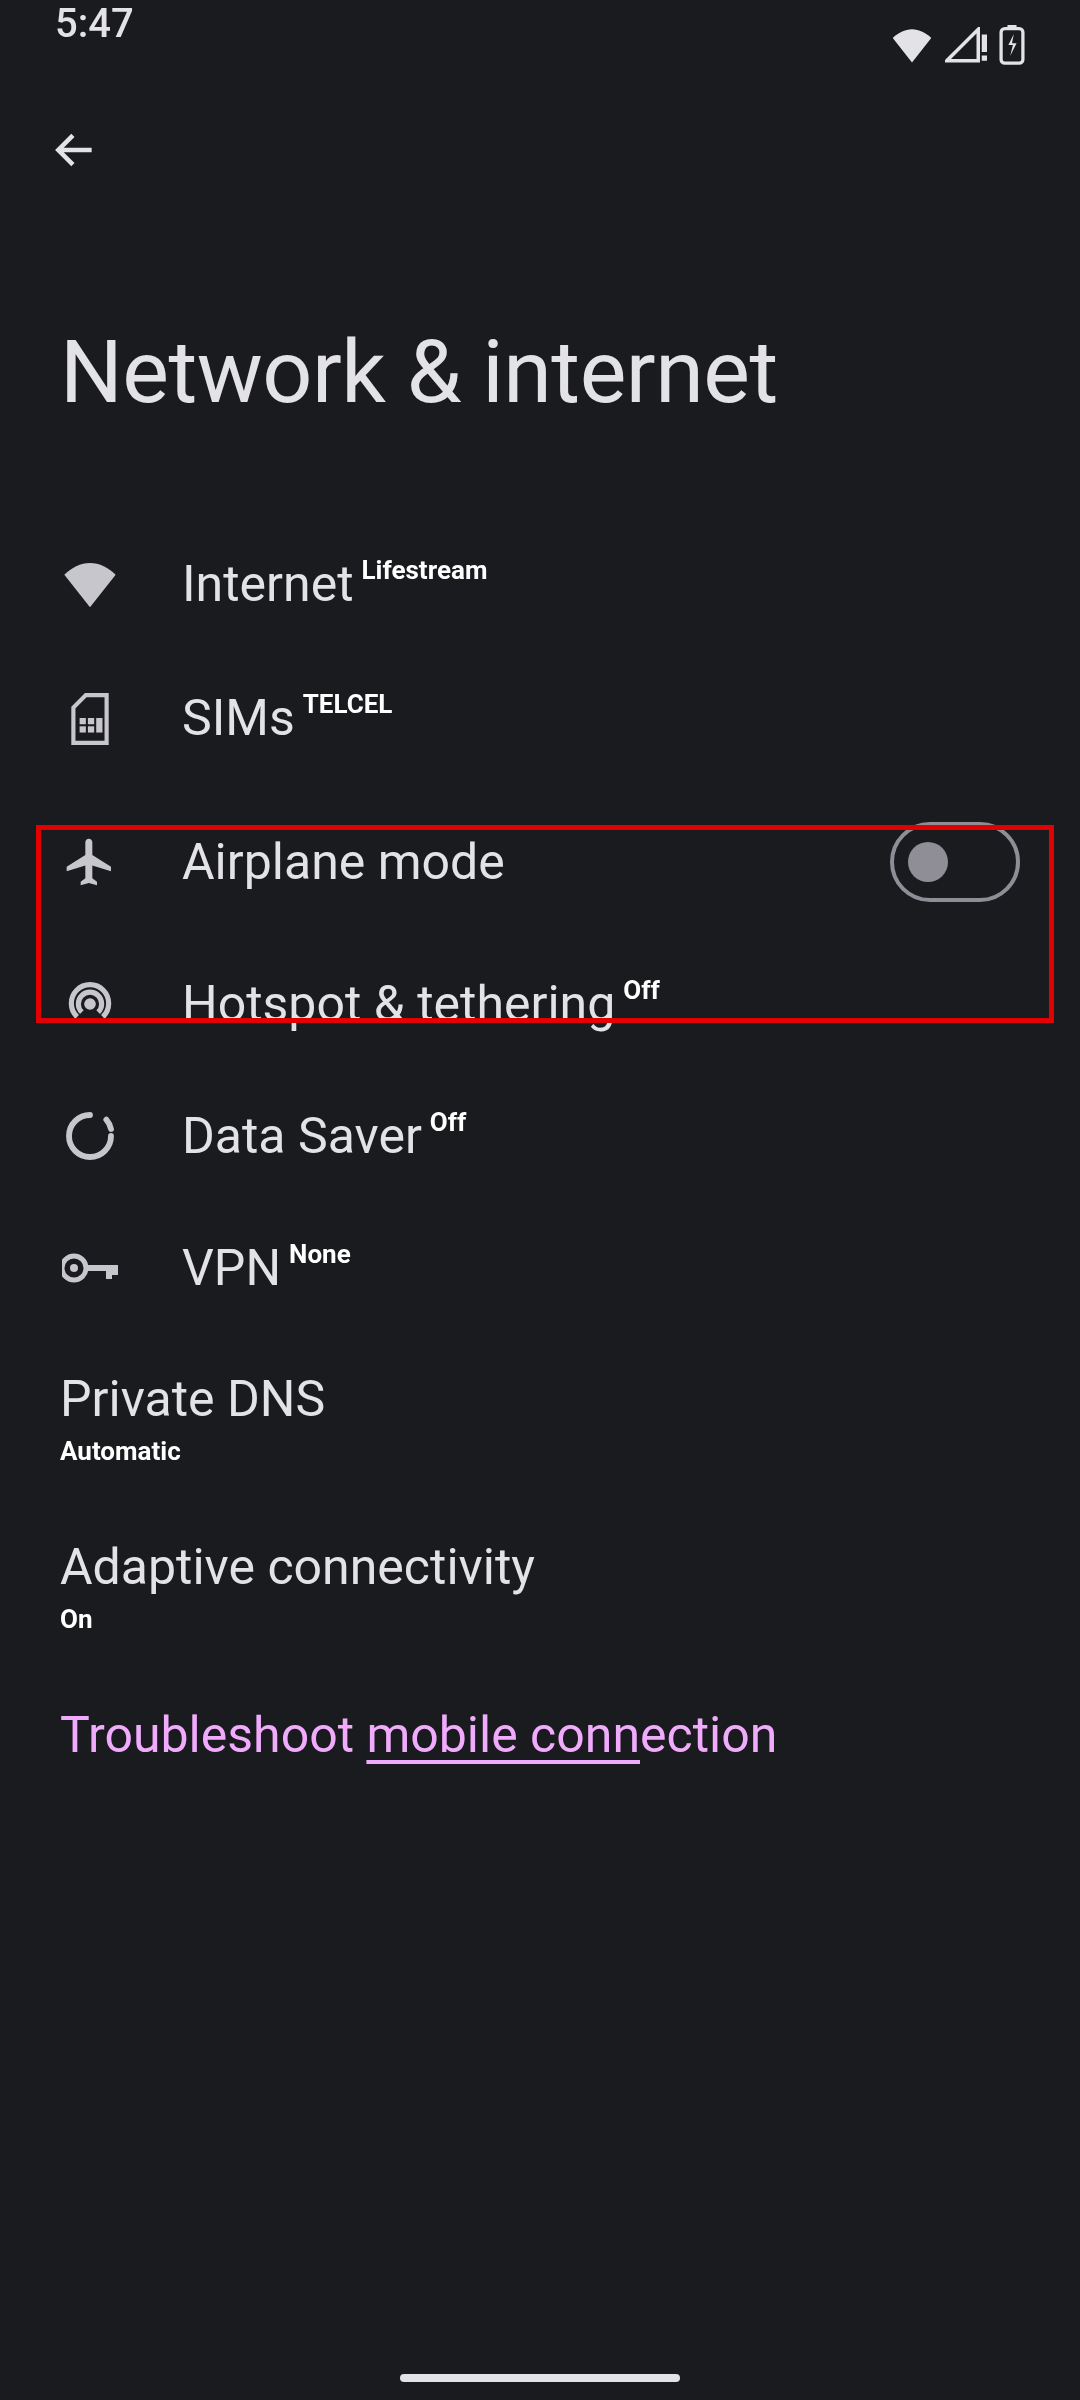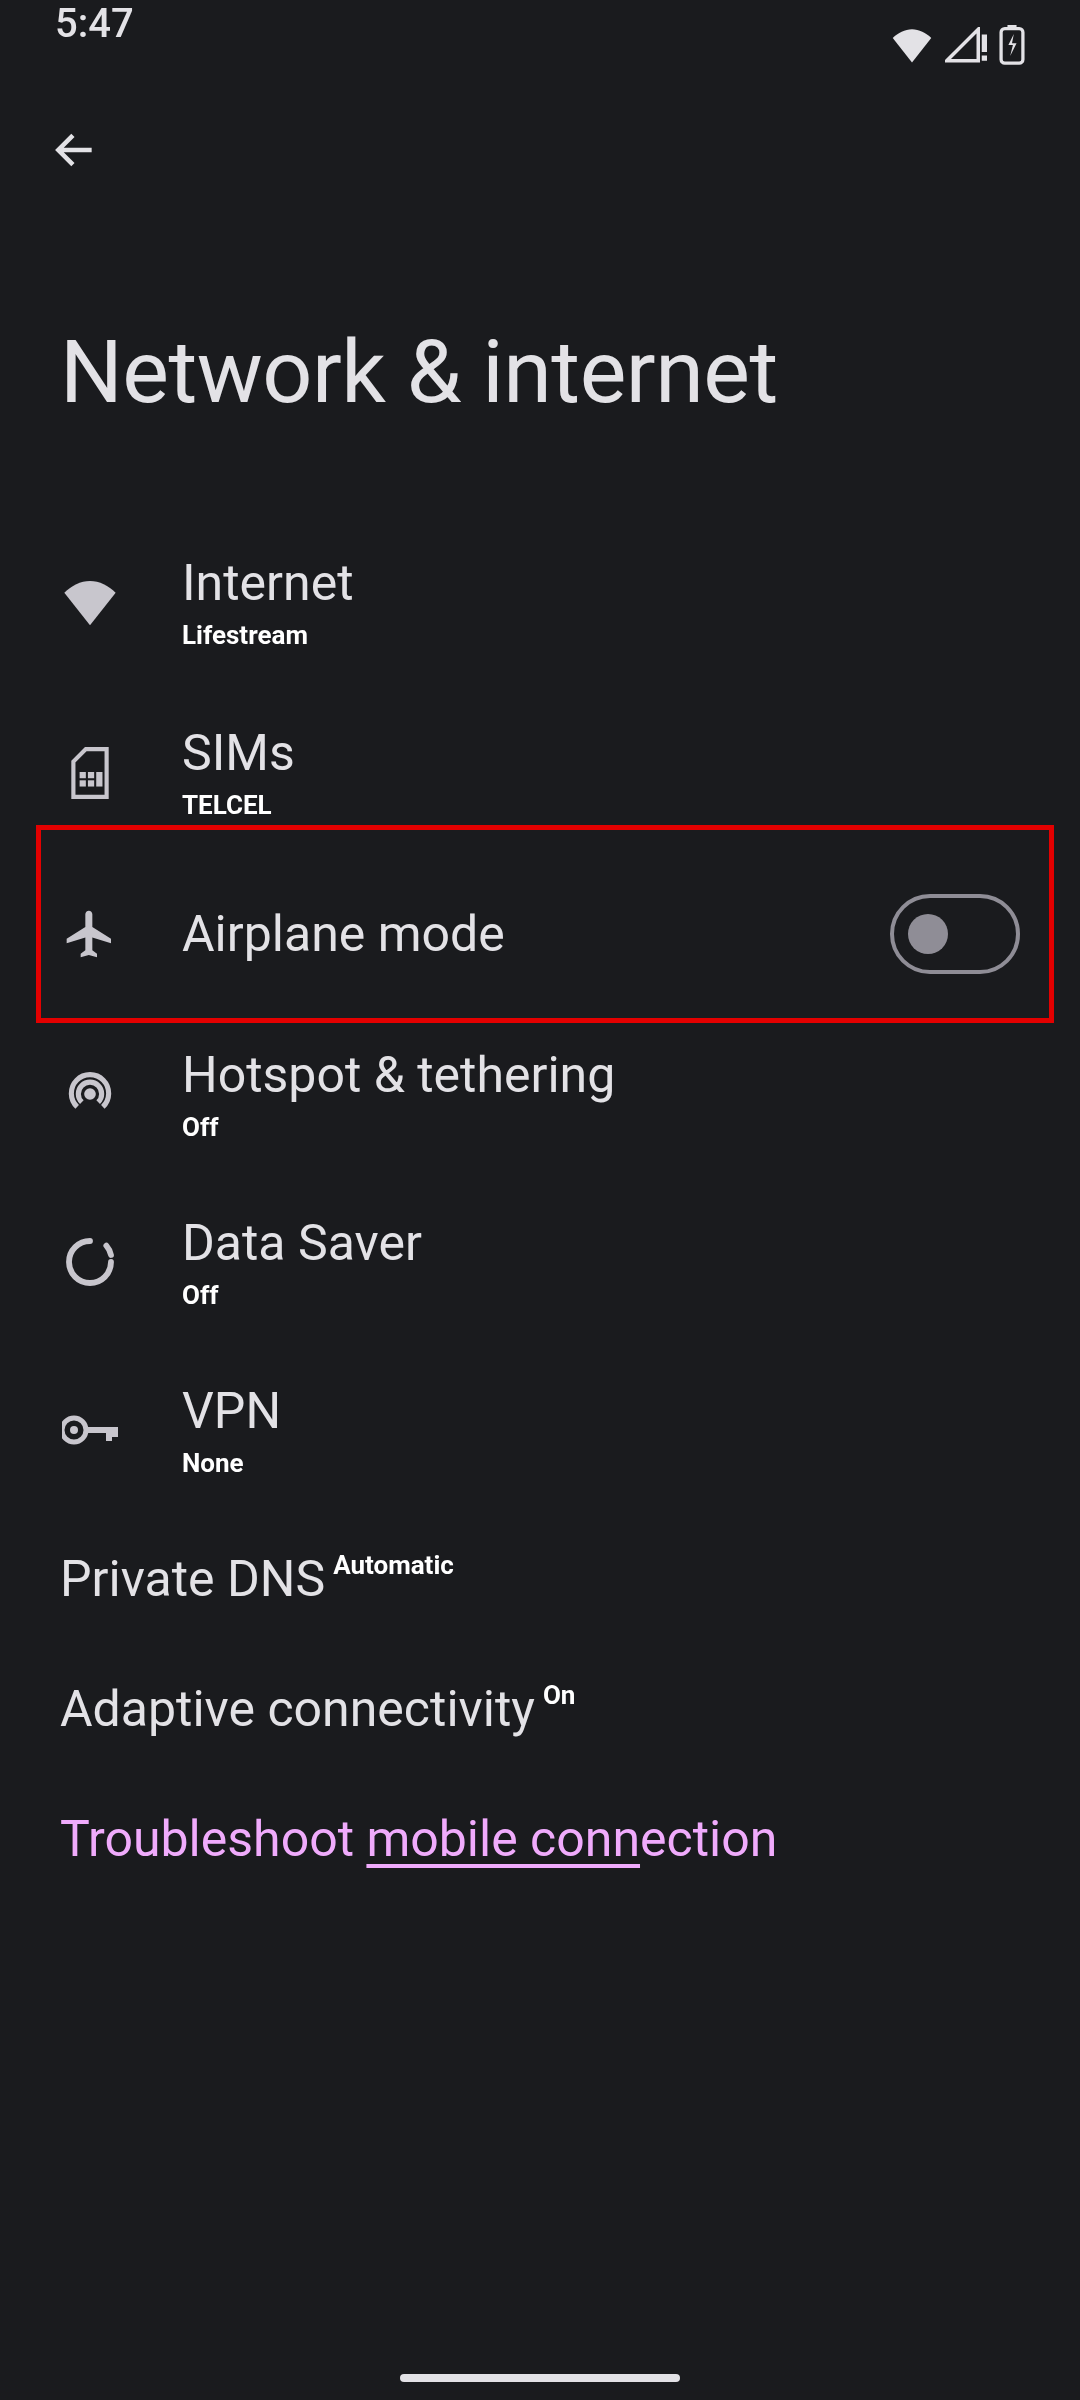--- a/index.html
+++ b/index.html
@@ -69,35 +69,36 @@
       display: flex;
       align-items: center;
       justify-content: center;
       margin-right: 62px;
       flex-shrink: 0;
       color: #c8c6cd;
     }
     .setting-item-text {
       flex: 1;
       display: flex;
-      flex-direction: column;
+      flex-direction: row;
       gap: 8px;
     }
     .setting-item-title {
       font-size: 50px;
       font-weight: 400;
       color: #e3e2e6;
     }
     .setting-item-subtitle {
       font-size: 26px;
       font-weight: 700;
       color: #ffffff;
     }
     .setting-item-plain {
       display: flex;
+      flex-direction: column;
       gap: 8px;
       padding: 36px 0;
       cursor: pointer;
     }
     .highlight-box {
       position: absolute;
       border: 5px solid #e30000;
       pointer-events: none;
     }
     .toggle {

